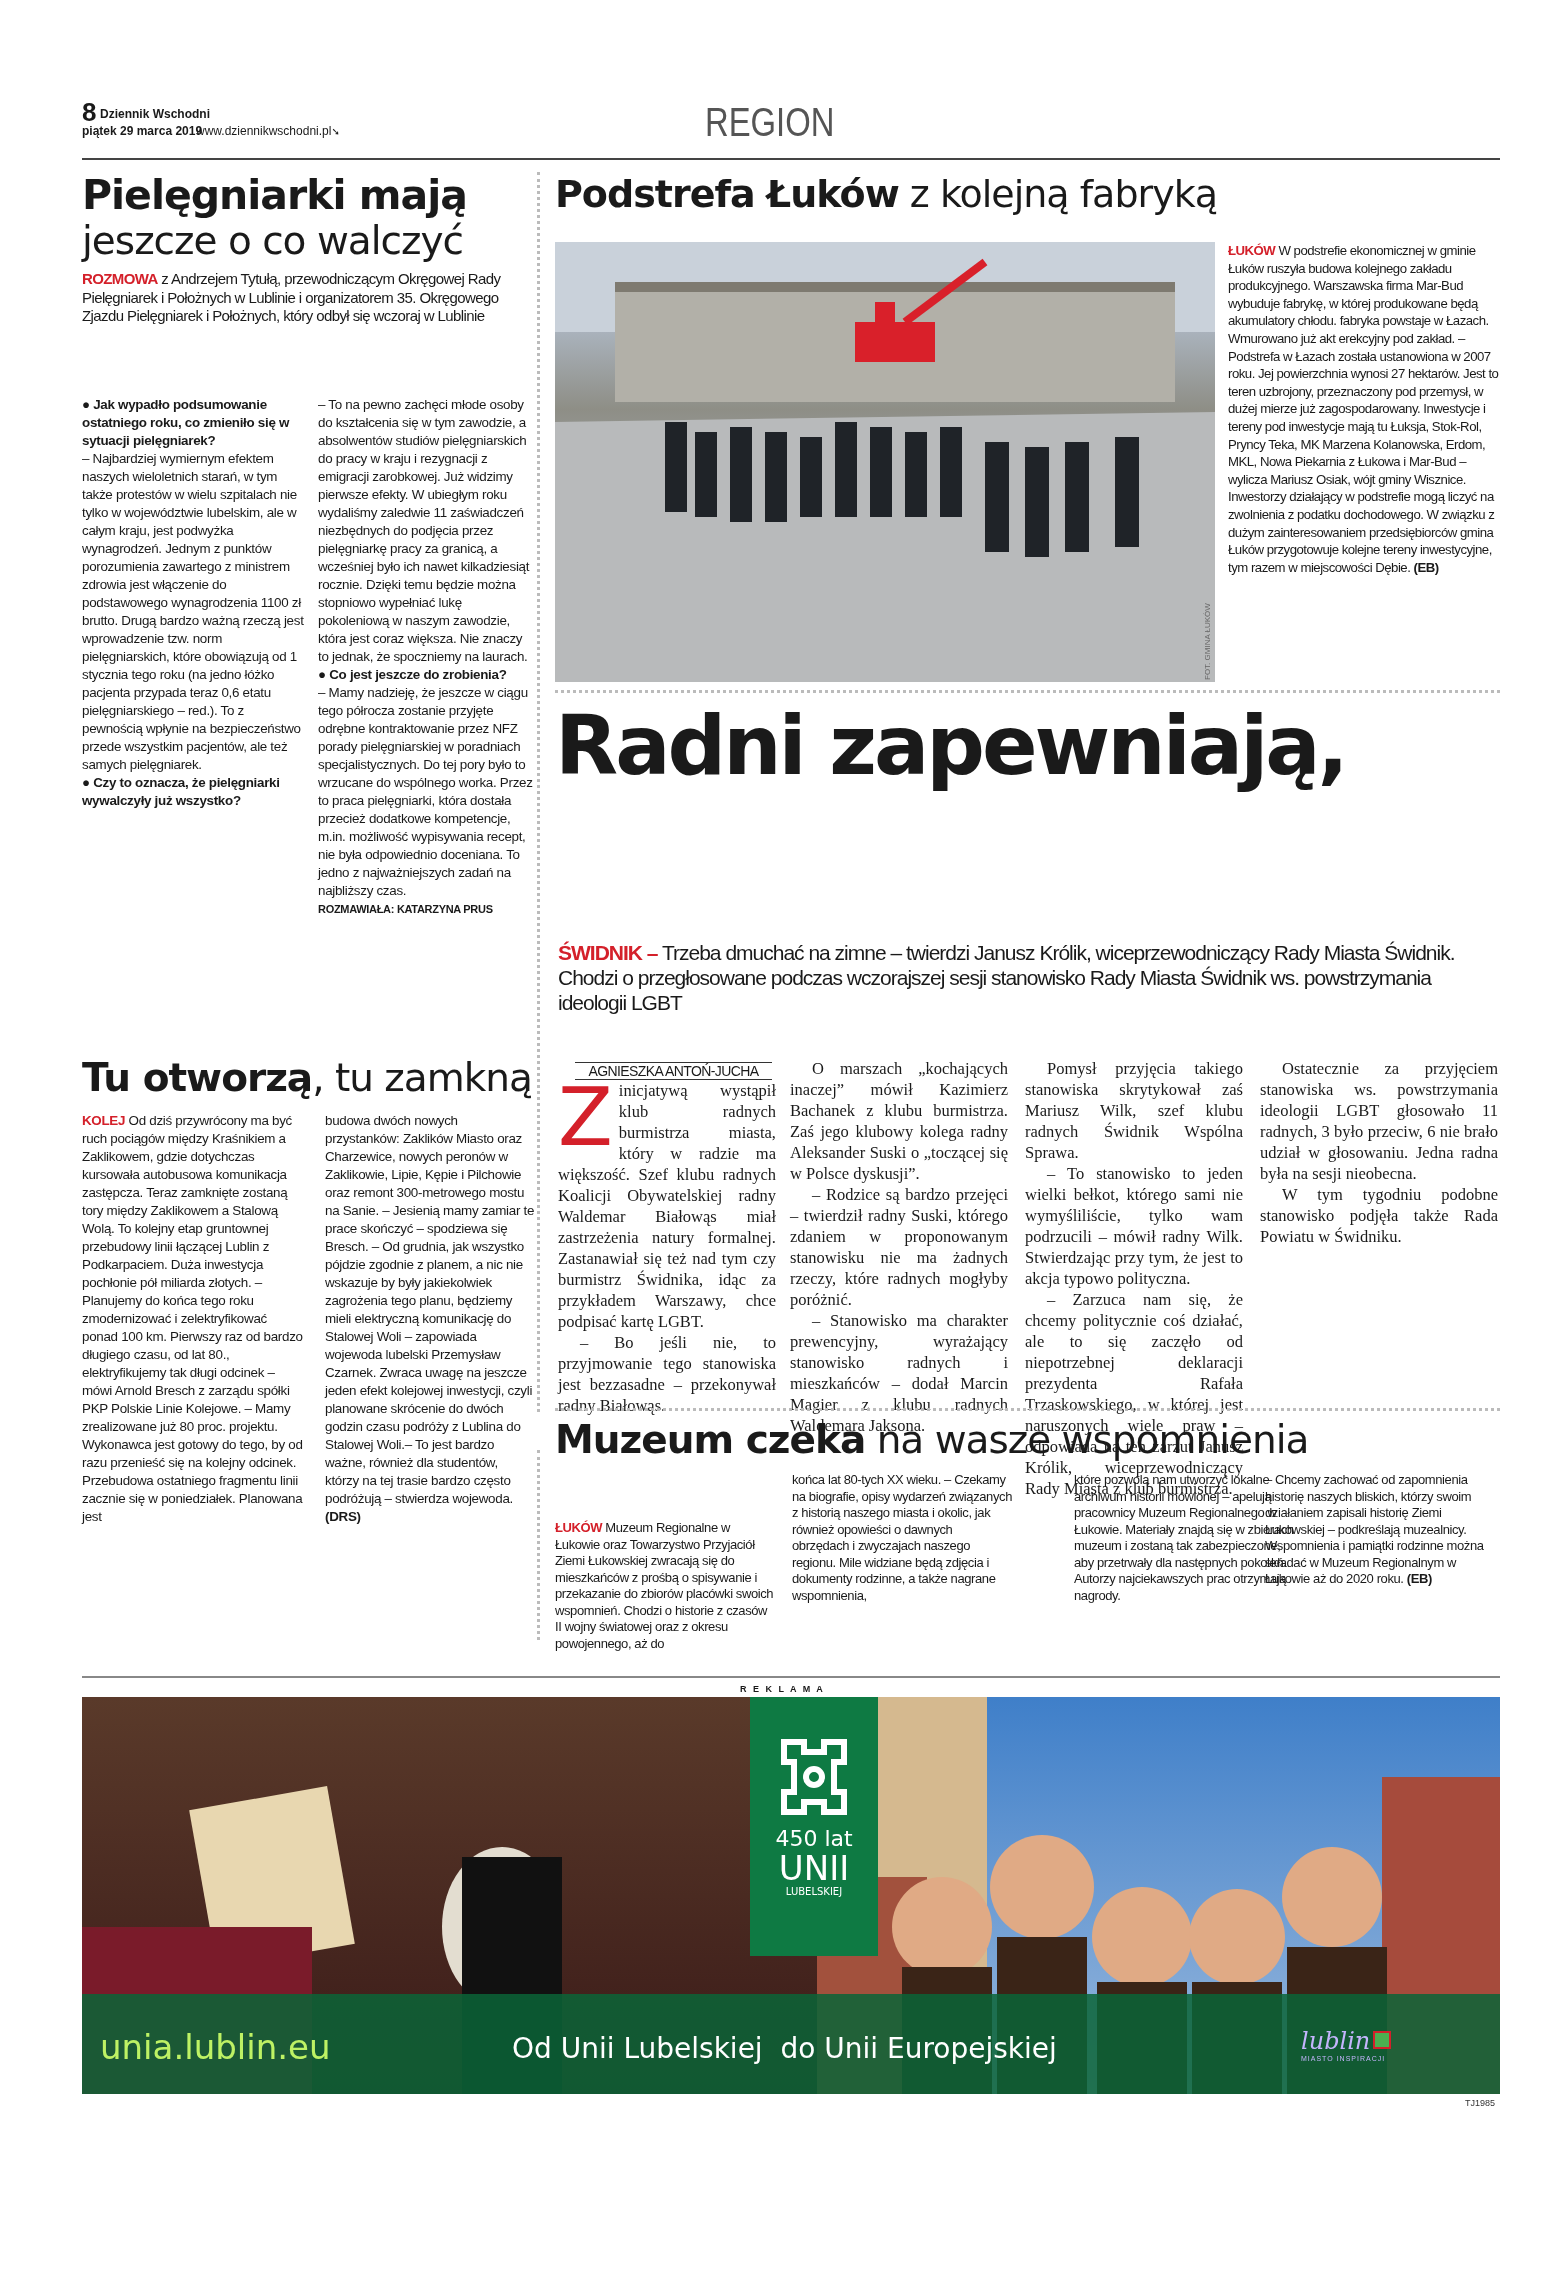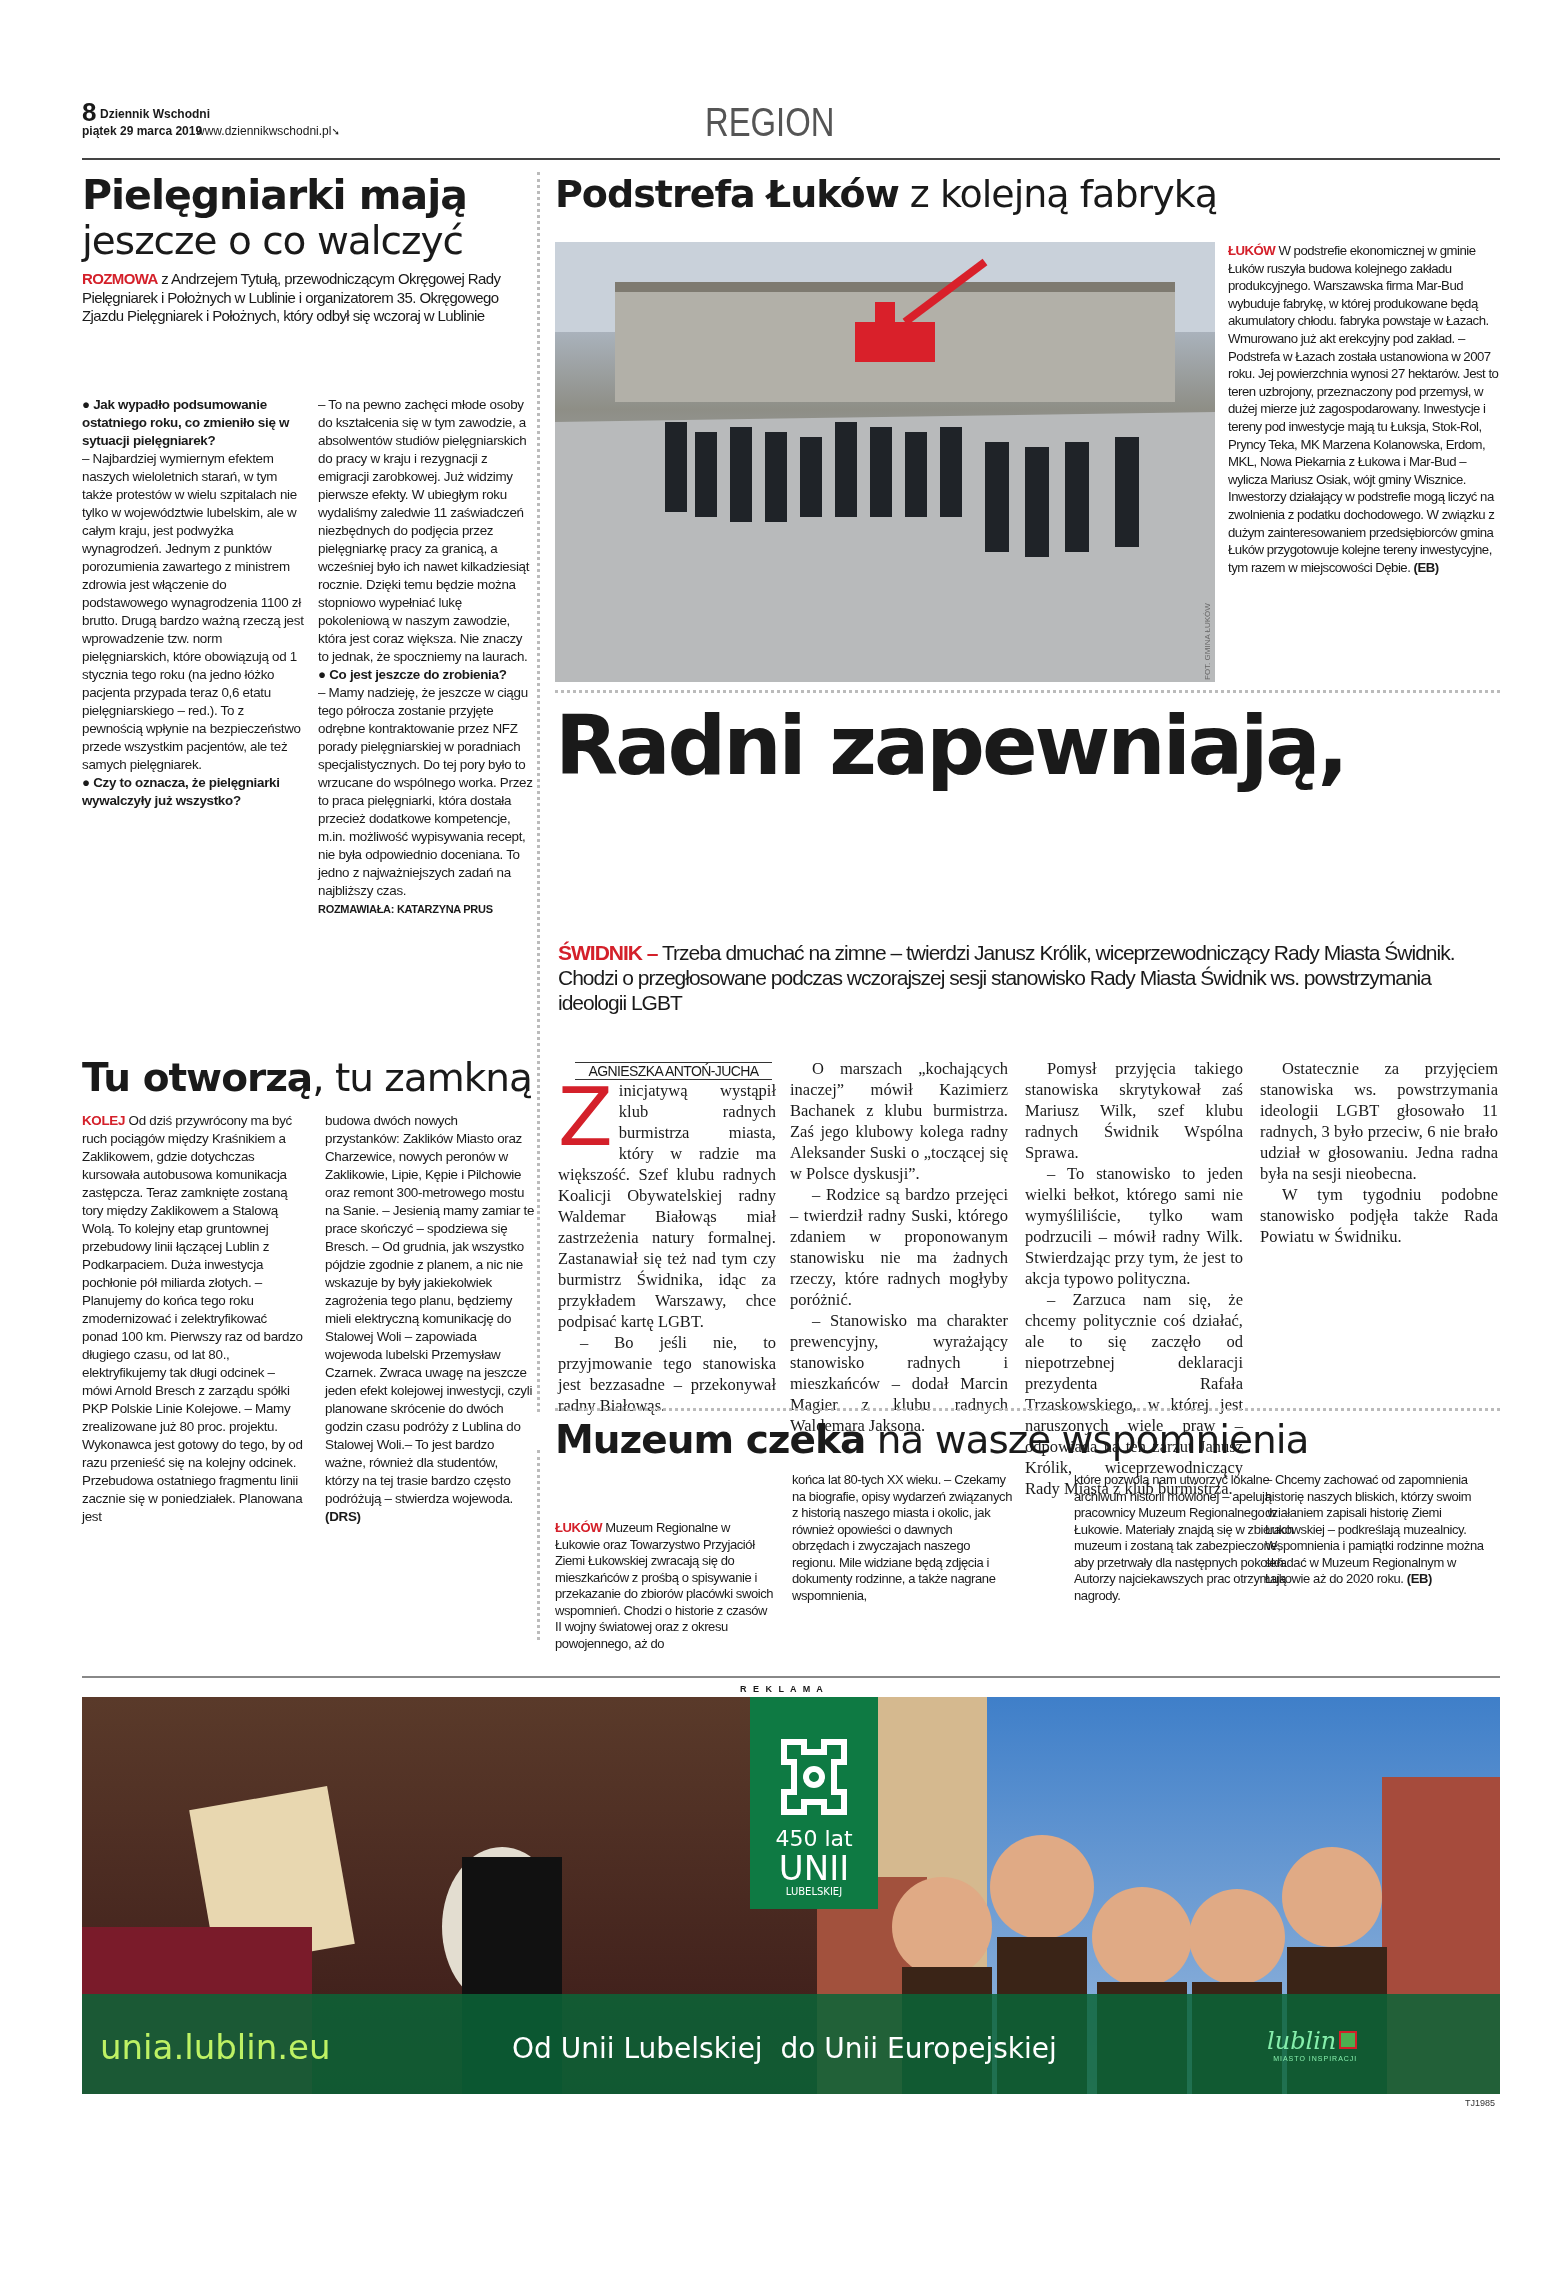--- a/index.html
+++ b/index.html
@@ -183,32 +183,32 @@
         <circle cx="1250" cy="200" r="50"></circle>
       </g>
     <g fill="#3a2417">
         <rect x="820" y="270" width="90" height="130"></rect>
         <rect x="915" y="240" width="90" height="160"></rect>
         <rect x="1015" y="285" width="90" height="115"></rect>
         <rect x="1110" y="285" width="90" height="115"></rect>
         <rect x="1205" y="250" width="100" height="150"></rect>
       </g>
   </svg>
-  <div class="abs" style="left:668px; top:0; width:128px; height:212px; background:#0e7a43; color:#fff; text-align:center; font-family:'DejaVu Sans', sans-serif;">
+  <div class="abs" style="left:668px; top:0; width:128px; height:259px; background:#0e7a43; color:#fff; text-align:center; font-family:'DejaVu Sans', sans-serif;">
     <svg width="70" height="80" viewBox="0 0 70 80" style="margin-top:40px;">
       <g fill="none" stroke="#fff" stroke-width="6">
           <path d="M5 5 H25 V15 H45 V5 H65 V25 H55 V55 H65 V75 H45 V65 H25 V75 H5 V55 H15 V25 H5 Z"></path>
           <circle cx="35" cy="40" r="8"></circle>
         </g>
     </svg>
     <div style="font-size:22px; line-height:24px; margin-top:6px;">450 lat</div>
     <div style="font-size:34px; line-height:34px;">UNII</div>
     <div style="font-size:10px; line-height:14px;">LUBELSKIEJ</div>
   </div>
   <div class="abs" style="left:0; top:297px; width:1418px; height:100px; background:rgba(10,100,55,0.85);"></div>
   <div class="abs" style="left:18px; top:330px; color:#bef264; font-size:34px; font-family:'DejaVu Sans', sans-serif;">unia.lublin.eu</div>
   <div class="abs" style="left:430px; top:335px; color:#fff; font-size:28px; font-family:'DejaVu Sans', sans-serif; white-space:pre;">Od Unii Lubelskiej  do Unii Europejskiej</div>
-  <div class="abs" style="left:1185px; top:330px; color:#86efac; text-align:right;">
+  <div class="abs" style="left:1219px; top:330px; color:#c4b5fd; text-align:left;">
     <span style="font-family:'DejaVu Serif', serif; font-style:italic; font-size:24px;">lublin</span><span style="display:inline-block; width:18px; height:18px; background:#4caf50; border:2px solid #d4202a; margin-left:3px;"></span>
     <div style="font-size:7px; letter-spacing:1px;">MIASTO INSPIRACJI</div>
   </div>
 </div>
 <div class="abs" style="left:1465px; top:2098px; font-size:9px; color:#333;">TJ1985</div>
 
 </body></html>

